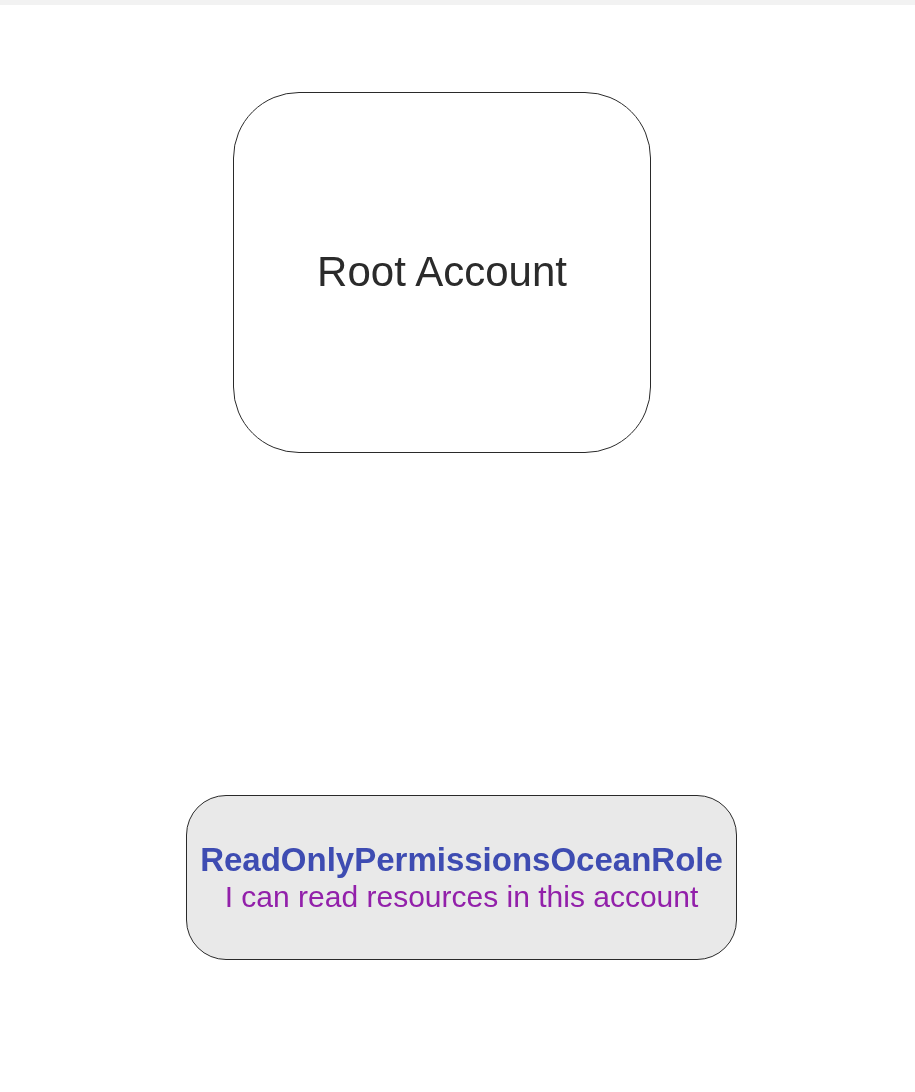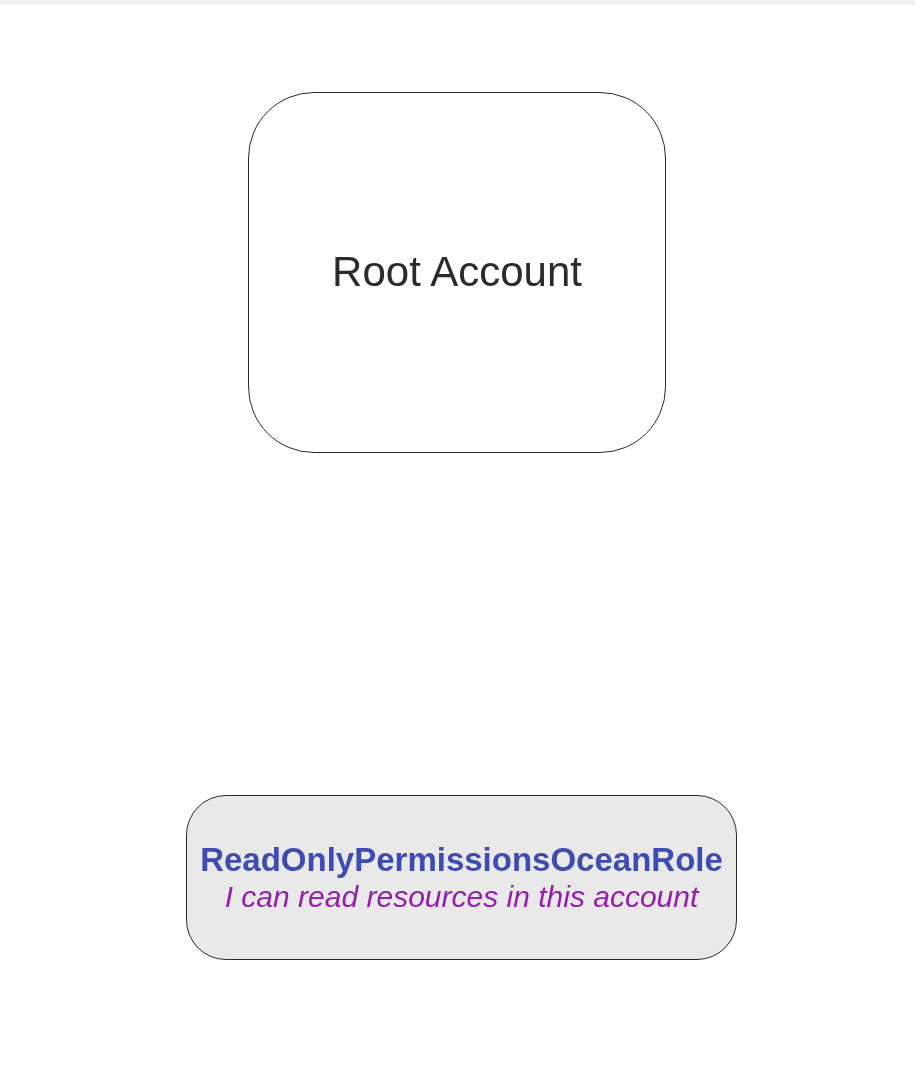--- a/index.html
+++ b/index.html
@@ -22,21 +22,21 @@
     position: absolute;
     background: var(--node-fill, #ffffff);
     border: 1.5px solid var(--node-border, #2a2a2a);
     border-radius: 66px;
     display: flex; align-items: center; justify-content: center;
     text-align: center;
     color: var(--node-text, #2b2b2b);
     font-size: 42px;
     line-height: 1.43;
   }
-  .node-root { left: 248px; top: 92px; width: 418px; height: 361px; z-index: 1; text-align: center; }
+  .node-root { left: 233px; top: 92px; width: 418px; height: 361px; z-index: 1; text-align: center; }
   .node-integration { left: 249px; top: 533px; width: 419px; height: 361px; z-index: 1; }
   .node-integration .node-label { max-width: 280px; }
   .role-badge {
     position: absolute;
     left: 186px; top: 795px; width: 551px; height: 165px;
     background: var(--role-badge-fill, #e9e9e9);
     border: 1.5px solid var(--node-border, #2a2a2a);
     border-radius: 40px;
     display: flex; flex-direction: column;
     align-items: center; justify-content: center;
@@ -44,21 +44,20 @@
     z-index: 2;
   }
   .role-name {
     font-weight: bold;
     font-size: 33px;
     line-height: 1.2;
     color: var(--role-name-color, #3e4cb2);
     white-space: nowrap;
   }
   .role-desc {
-    font-style: italic;
     font-size: 30px;
     line-height: 1.2;
     color: var(--role-description-color, #9220aa);
     white-space: nowrap;
   }
 </style>
 </head>
 <body>
 
 <div class="canvas">

